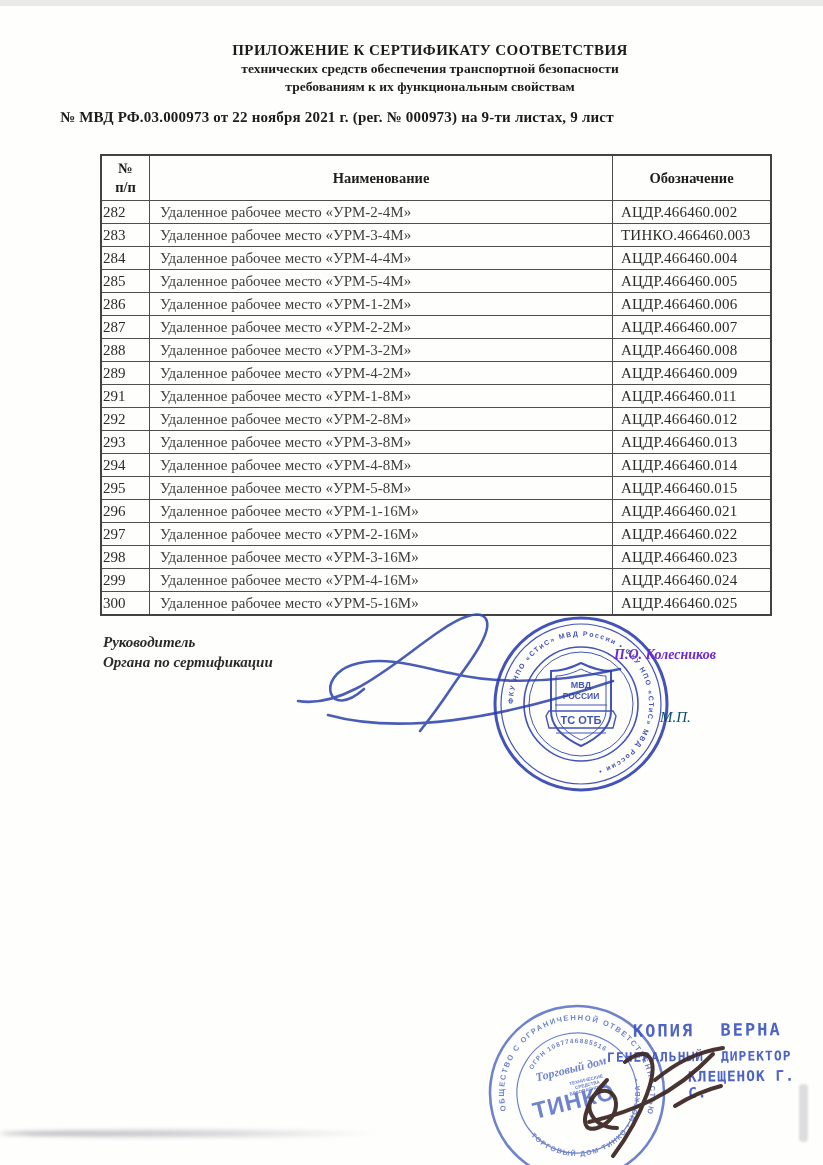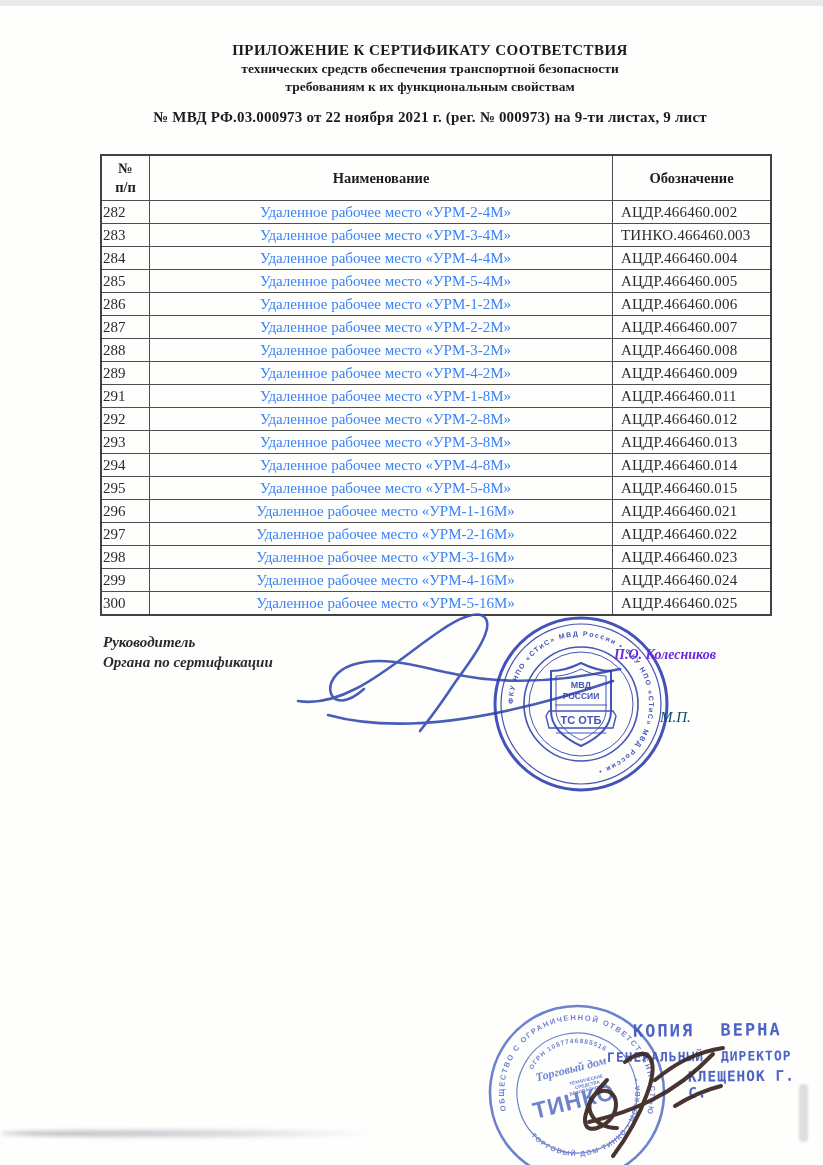--- a/index.html
+++ b/index.html
@@ -5,41 +5,41 @@
   html,body{margin:0;padding:0;background:#e9e9e9;}
   .page{
     position:relative;width:823px;height:1165px;margin:6px auto;
     background:#fefefd;overflow:hidden;
     font-family:"Liberation Serif", serif;color:#222;
   }
   
   .head-block{position:absolute;left:100px;top:36px;width:660px;text-align:center;}
   .doc-title{font-size:15px;font-weight:bold;letter-spacing:.4px;color:#1c1c1c;}
   .doc-sub{font-size:13.5px;font-weight:bold;margin-top:2px;color:#1c1c1c;}
-  .doc-number{position:absolute;left:60px;top:103px;width:740px;text-align:center;
+  .doc-number{position:absolute;left:60px;top:103px;width:740px;text-align:left;
     font-size:15px;font-weight:bold;color:#1c1c1c;letter-spacing:.2px;}
   
   table.cert{
     position:absolute;left:100px;top:148px;width:660px;
     border-collapse:collapse;table-layout:fixed;
   }
   table.cert th,table.cert td{
     border:1px solid #4e4e4e;font-size:15px;line-height:19px;
     overflow:hidden;white-space:nowrap;
   }
   table.cert{border:2px solid #424242;}
   th.col-num{width:45px;}
   th.col-name{width:460px;}
   th.col-designation{width:155px;}
   table.cert th{
     font-weight:bold;height:42px;text-align:center;vertical-align:middle;
     white-space:pre-line;font-size:14.5px;color:#1d1d1d;
   }
   td.col-num{height:20px;text-align:left;color:#2b2b2b;}
-  td.col-name{padding-left:10px;color:#3b82f6;text-align:center;}
+  td.col-name{padding-left:10px;color:#404040;}
   td.col-designation{padding-left:8px;color:#2b2b2b;letter-spacing:.2px;}
   
   .sig-label{position:absolute;left:103px;top:626px;font-size:15px;font-weight:bold;
     font-style:italic;color:#2a2a2a;line-height:20px;}
   .signer-name{position:absolute;left:614px;top:641px;width:200px;font-size:14px;
     font-weight:bold;font-style:italic;color:#6d28d9;}
   .seal-mark{position:absolute;left:660px;top:703px;font-size:15px;font-style:italic;color:#0c4a6e;}
   .sig-blue{position:absolute;left:268px;top:583px;width:380px;height:155px;opacity:.92;}
   
   .mvd-stamp{position:absolute;left:492px;top:608px;width:178px;height:180px;opacity:.88;}

